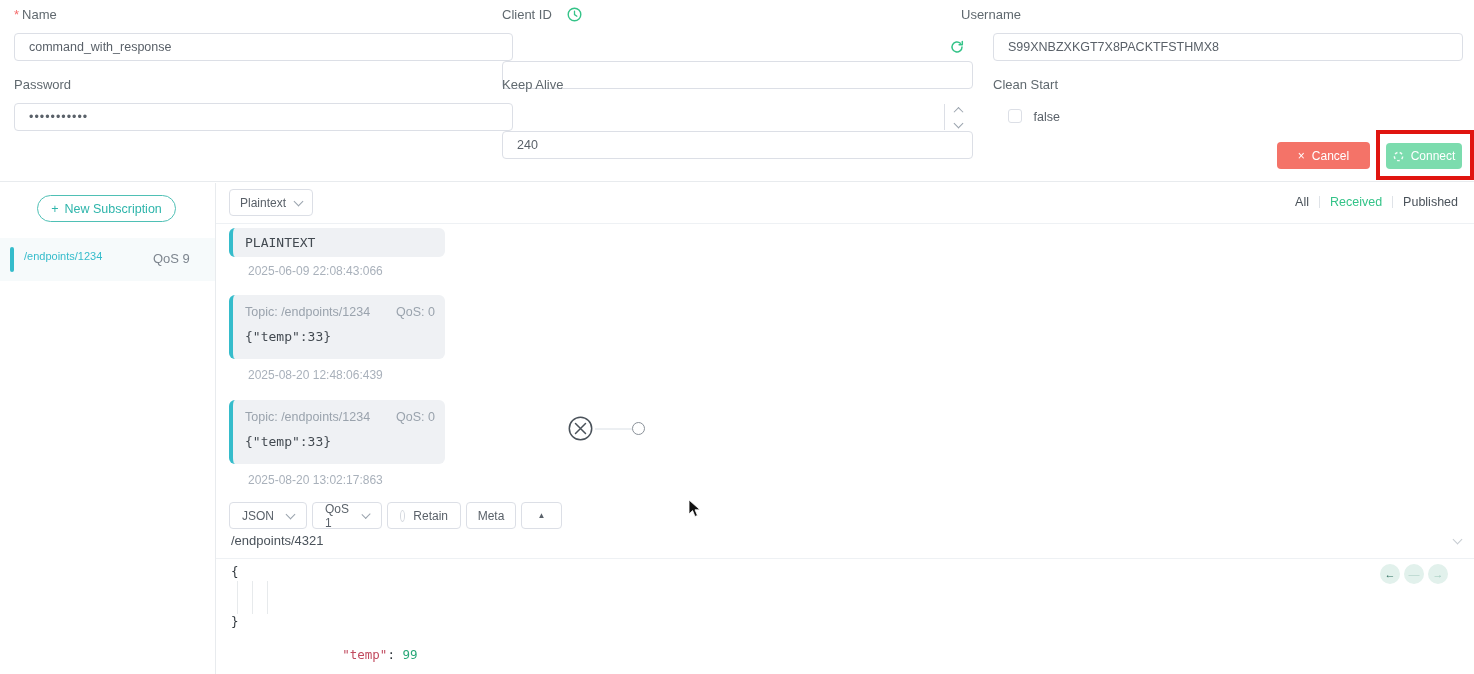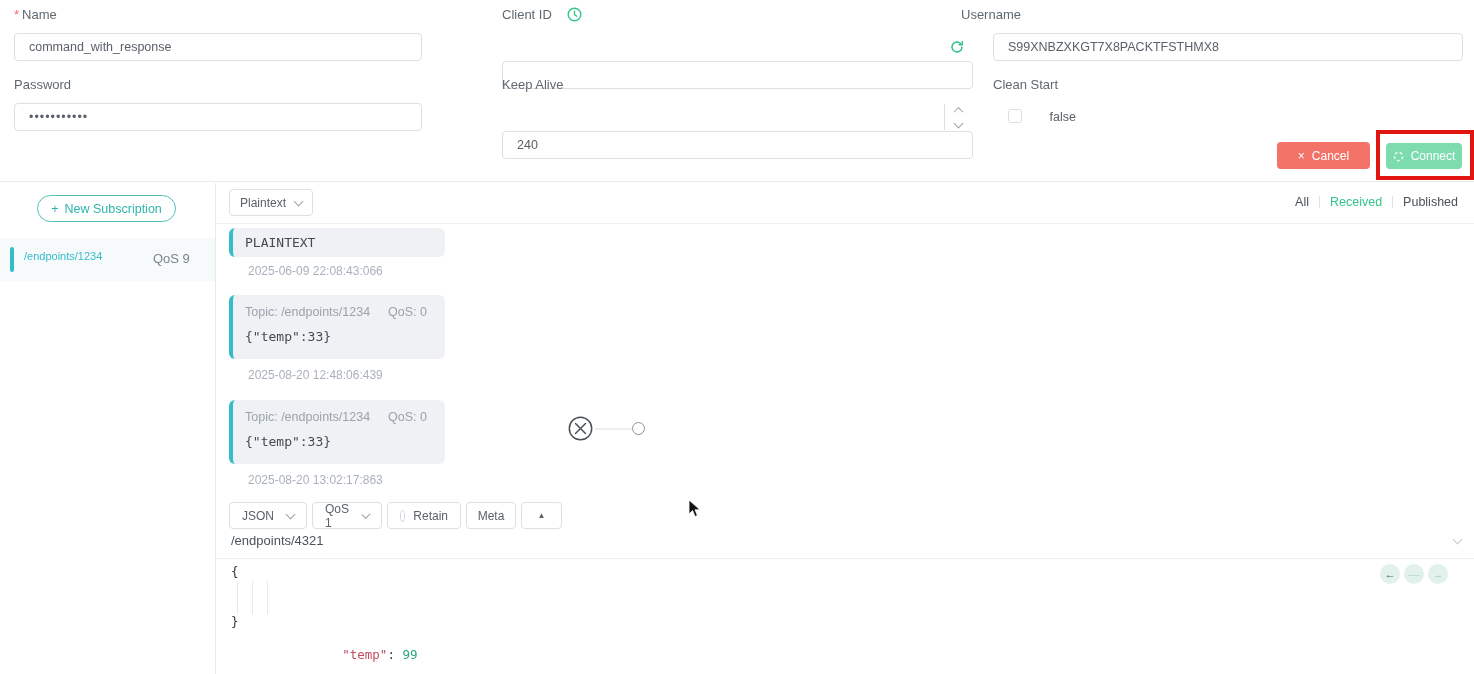--- a/index.html
+++ b/index.html
@@ -7,34 +7,34 @@
   .screen {
     position:relative; width:1474px; height:674px; background:#fff;
     font-family:"Liberation Sans", sans-serif; overflow:hidden; color:#4a525a;
   }
   
   .form-section { position:absolute; left:0; top:0; width:1474px; height:182px; border-bottom:1px solid #e8ebee; background:#fff; }
   .f-label { position:absolute; font-size:13px; color:#60696f; }
   .f-label .req { color:#f56c6c; margin-right:3px; }
   .f-input {
     position:absolute; height:28px; border:1px solid #dcdfe6; border-radius:4px;
-    font-size:12.5px; color:#5a6169; padding:0 14px; width:408px; outline:none;
+    font-size:12.5px; color:#5a6169; padding:0 14px; width:499px; outline:none;
     font-family:"Liberation Sans", sans-serif; background:#fff;
   }
   .input-wrap { position:absolute; width:471px; height:28px; }
   .input-wrap .f-input { position:absolute; left:0; top:0; width:100%;margin-top:28px; }
   .icon-refresh { position:absolute; right:9px; top:7px; width:14px; height:14px; cursor:pointer; }
   .stepper { position:absolute; right:1px; top:1px; width:28px; height:26px; border-left:1px solid #dcdfe6; display:flex; flex-direction:column; }
   .stepper span { flex:1; display:flex; align-items:center; justify-content:center; cursor:pointer; }
   .chev { display:inline-block; width:7px; height:7px; border-right:1.4px solid #9aa3ad; border-bottom:1.4px solid #9aa3ad; }
   .chev.up { transform:rotate(-135deg) translate(-1px,-1px); }
   .chev.down { transform:rotate(45deg); }
   .checkbox { display:inline-block; width:14px; height:14px; border:1px solid #dcdfe6; border-radius:3px; background:#fff; vertical-align:-2px; cursor:pointer; }
   .clean-start-row { position:absolute; font-size:12.5px; color:#5a6169; }
-  .clean-start-row .cs-text { margin-left:24px; }
+  .clean-start-row .cs-text { margin-left:8px; }
   .btn { position:absolute; border:none; border-radius:4px; color:#fff; font-size:12px; font-family:"Liberation Sans", sans-serif; cursor:pointer; display:flex; align-items:center; justify-content:center; gap:7px; }
   .btn-cancel { left:1277px; top:142px; width:93px; height:27px; background:#f47368; }
   .btn-connect { left:1386px; top:143px; width:76px; height:26px; background:#7cdcae; }
   .annotation-box { position:absolute; left:1376px; top:130px; width:98px; height:50px; border:4px solid #e0150f; z-index:50; pointer-events:none; }
   
   .sidebar { position:absolute; left:0; top:183px; width:216px; height:491px; border-right:1px solid #e8ebee; background:#fff; }
   .new-sub-btn {
     position:absolute; left:37px; top:12px; width:139px; height:27px; border:1px solid #4fc0b5; border-radius:14px;
     background:#fff; color:#2eb5ab; font-size:12.5px; display:flex; align-items:center; justify-content:center; gap:6px; cursor:pointer;
     font-family:"Liberation Sans", sans-serif;
@@ -55,21 +55,21 @@
   .tab.active { color:#34c388; }
   .tab-div { width:1px; height:12px; background:#dfe3e8; margin:0 10px; }
   .pane-hr { position:absolute; left:0; top:40px; width:1258px; height:1px; background:#eef1f4; }
   .msg-block { position:absolute; left:13px; width:216px; background:#eff1f4; border-radius:6px; border-left:4px solid #35bccb; }
   .msg-plain { top:45px; height:29px; display:flex; align-items:center; padding-left:12px; }
   .mono { font-family:"DejaVu Sans Mono", monospace; }
   .msg-payload-text { font-size:13px; color:#434a51; }
   .timestamp { position:absolute; left:14px; font-size:12px; color:#a9b1bb;margin-left:18px; }
   .msg-topic-block { height:64px; padding:10px 0 0 12px; }
   .msg-meta { font-size:12.5px; color:#9aa3ad; }
-  .msg-meta .qos { margin-left:18px; }
+  .msg-meta .qos { margin-left:26px; }
   .msg-topic-block .msg-payload-text { display:block; margin-top:10px; }
   .deco-xcircle { position:absolute; left:352px; top:233px; width:25px; height:25px; }
   .deco-line { position:absolute; left:379px; top:245px; width:37px; height:2px; background:#eceff2; }
   .deco-circle { position:absolute; left:416px; top:239px; width:13px; height:13px; border:1.5px solid #8a9199; border-radius:50%; background:transparent; }
   
   .pub-toolbar { position:absolute; left:13px; top:319px; display:flex; gap:5px; }
   .tb-btn {
     height:27px; border:1px solid #dcdfe6; border-radius:4px; background:#fff; color:#5a6169; font-size:12px;
     display:flex; align-items:center; justify-content:center; gap:8px; padding:0 12px; cursor:pointer;
     font-family:"Liberation Sans", sans-serif;

